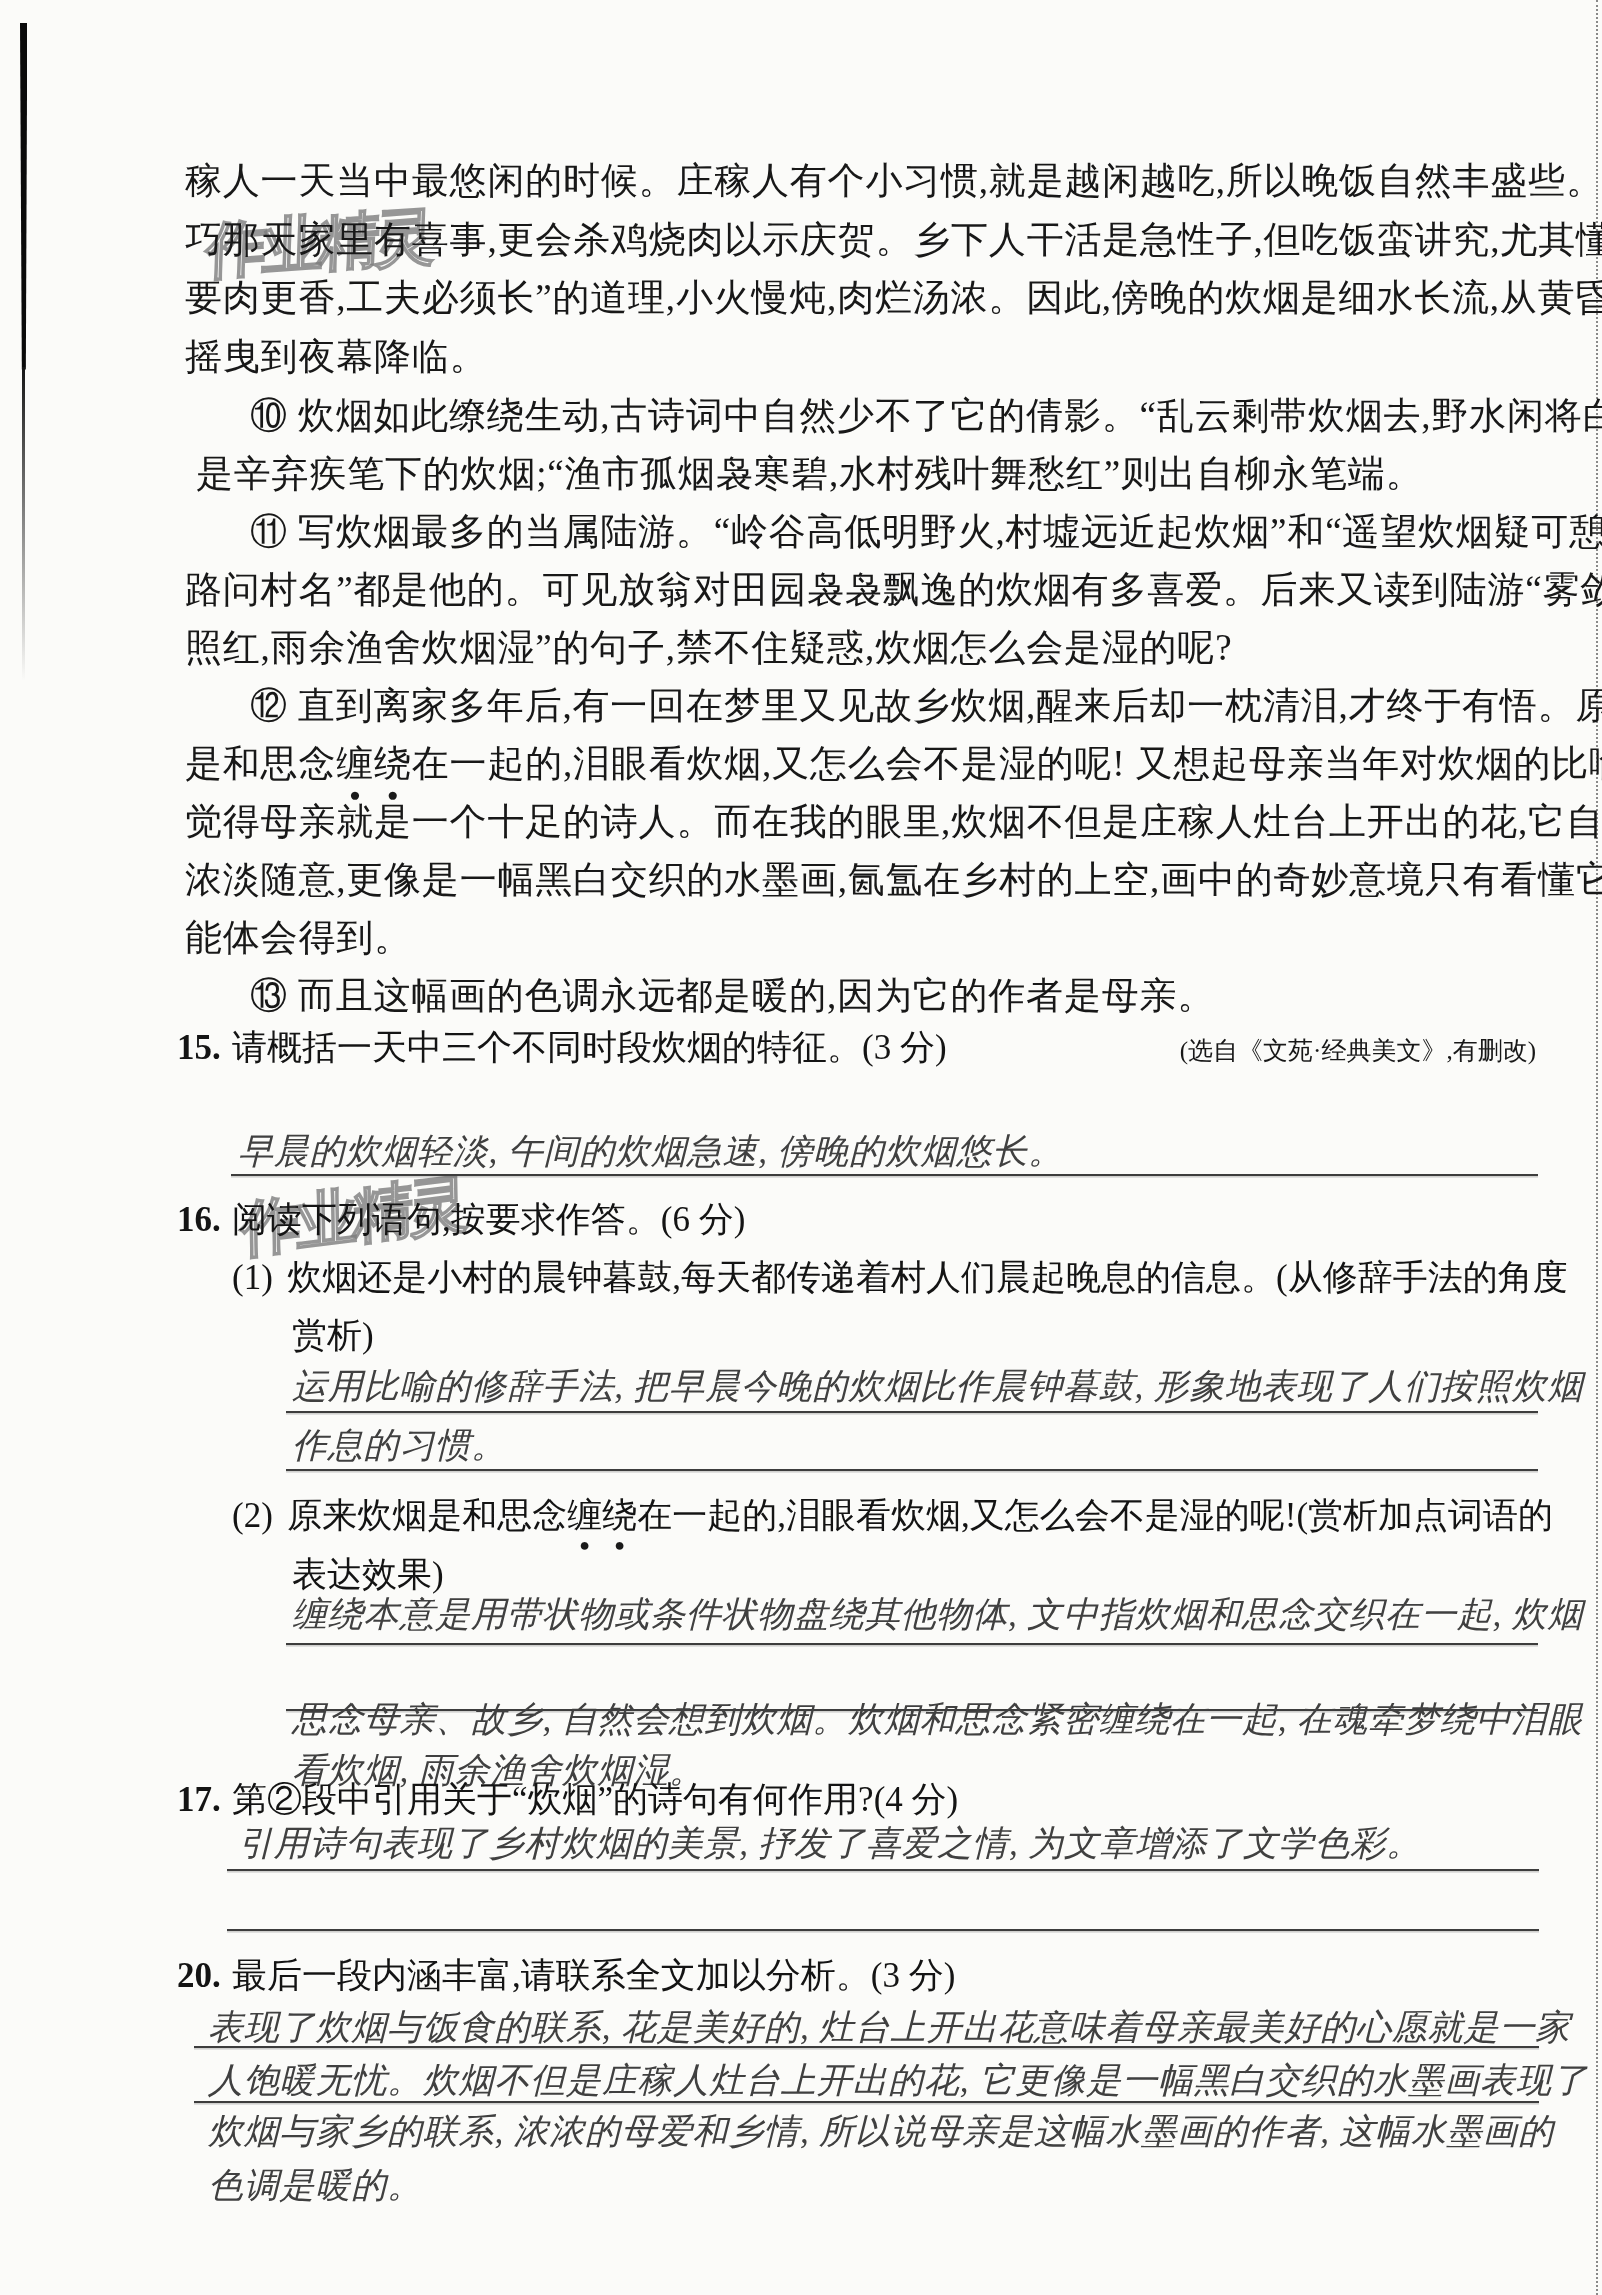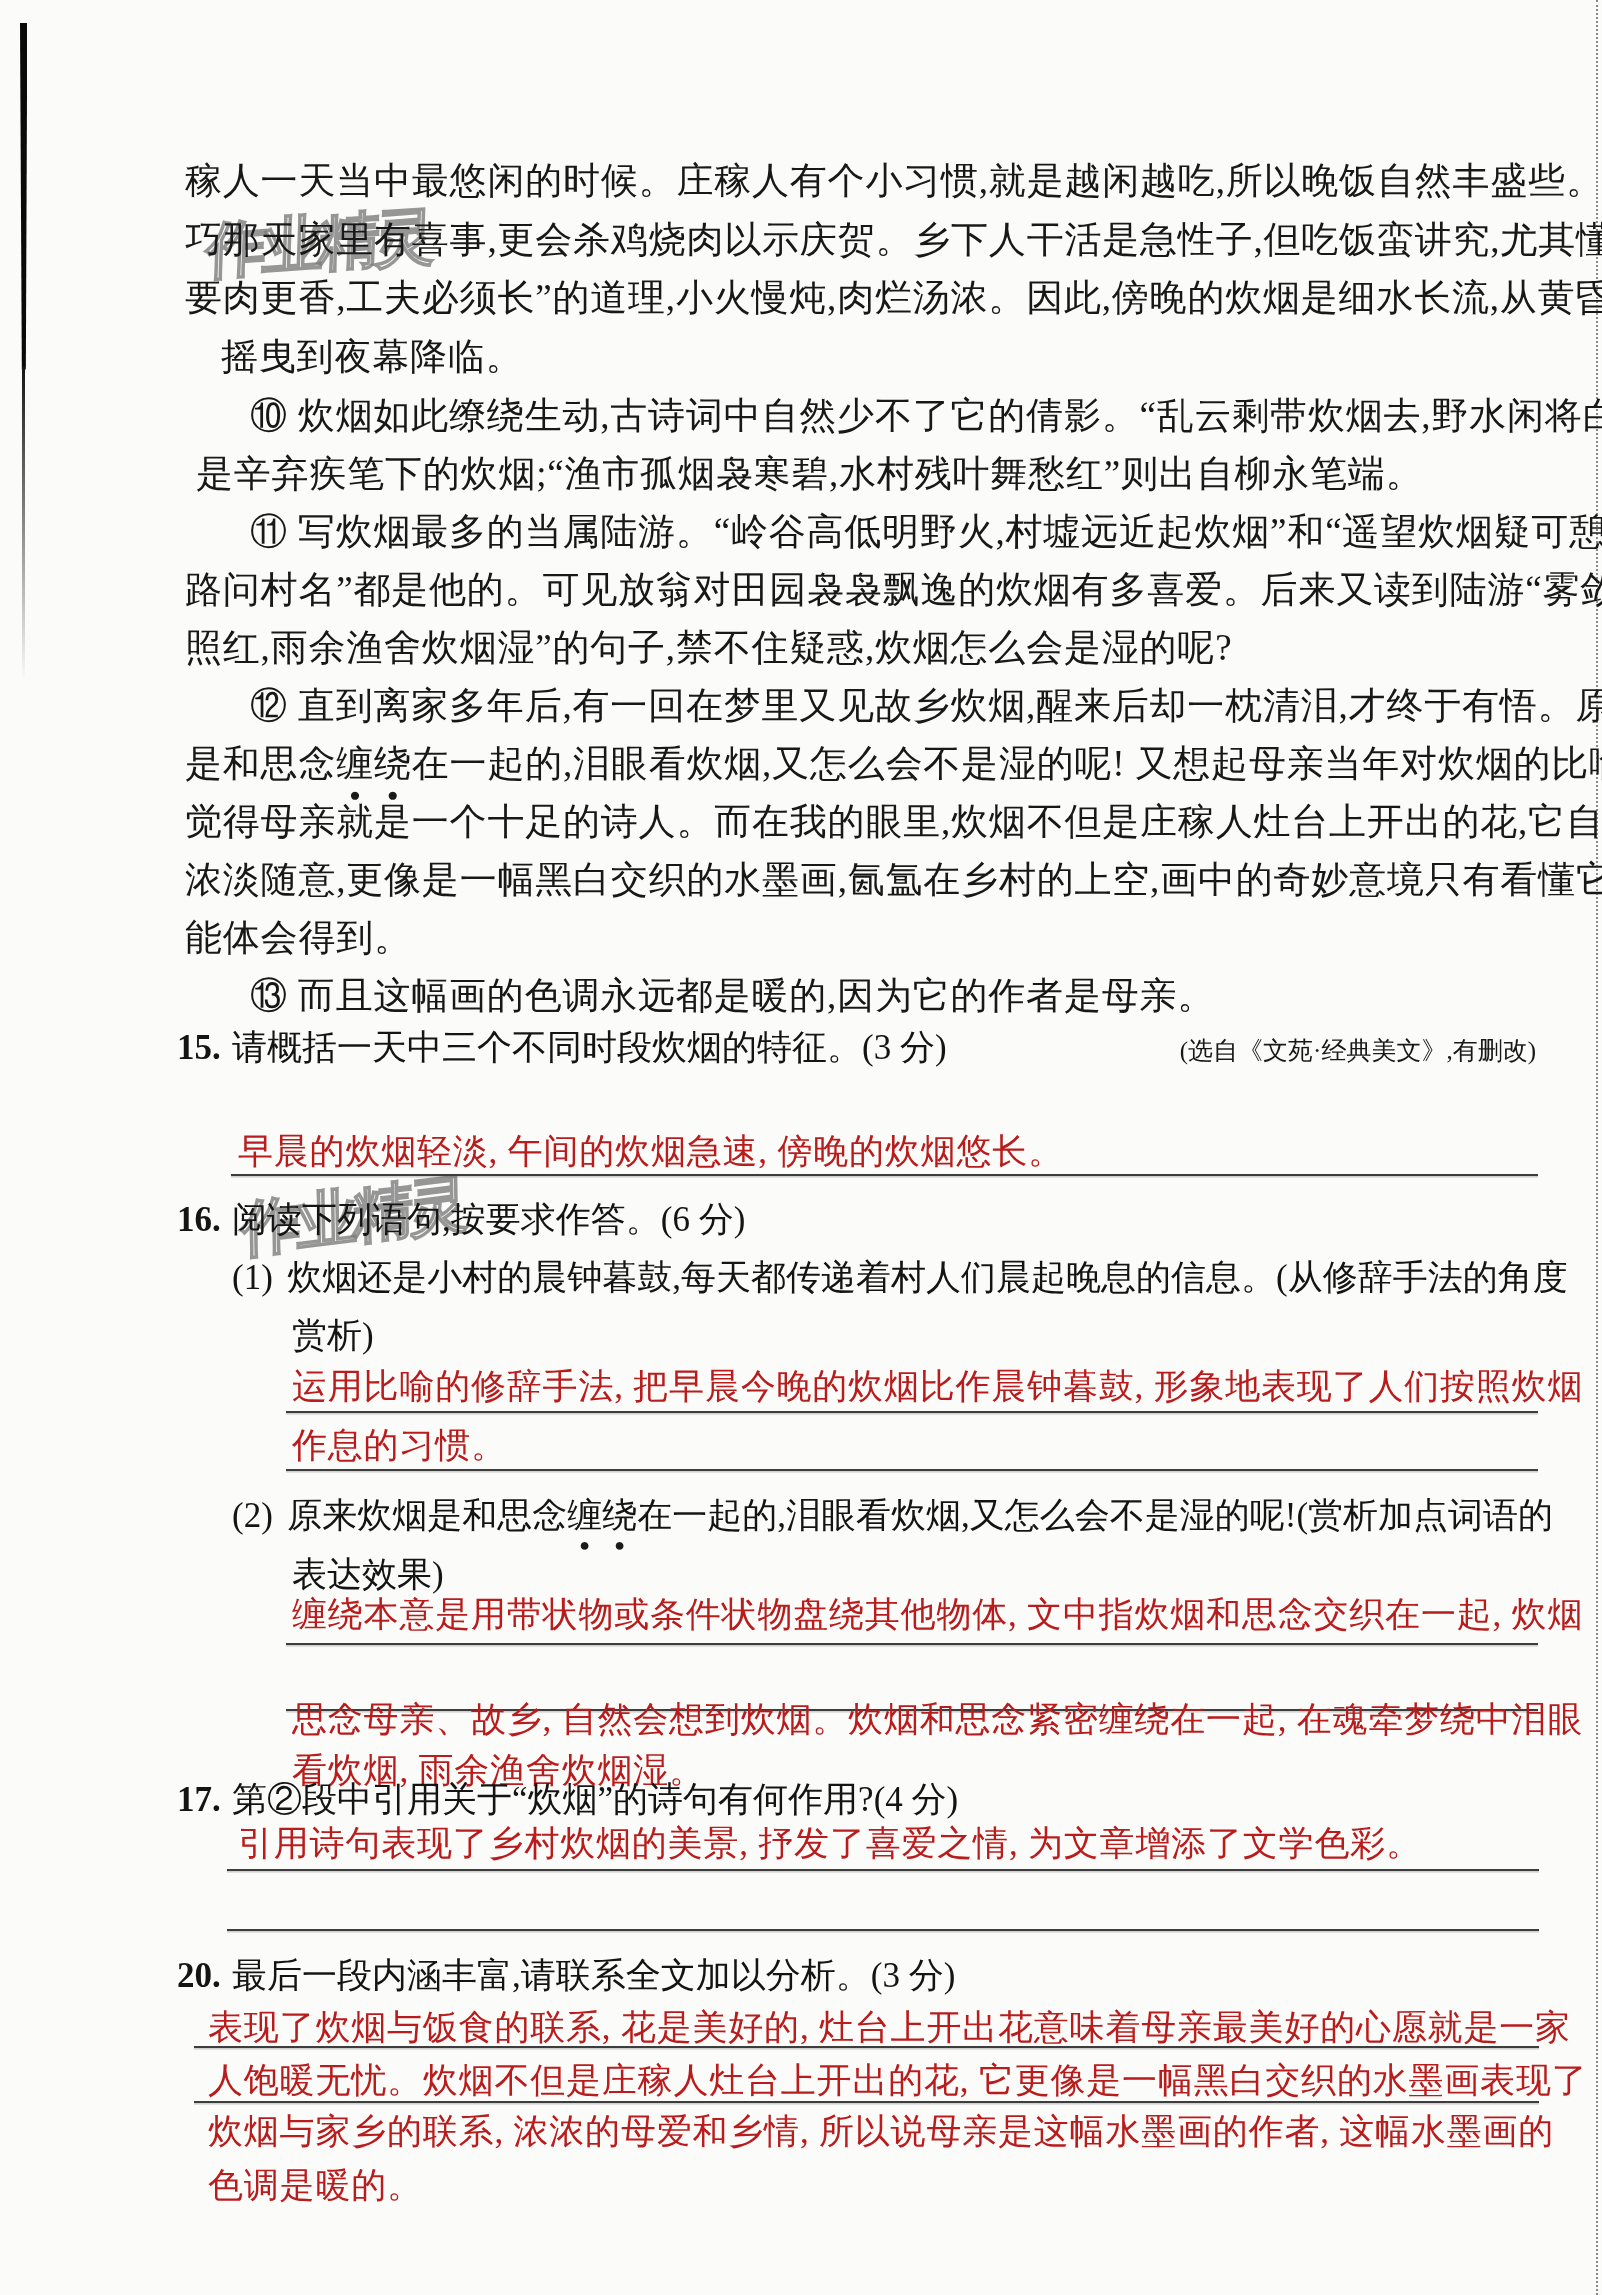--- a/index.html
+++ b/index.html
@@ -25,22 +25,23 @@
     white-space:nowrap;
     color:#141414;
   }
   .qnum{font-weight:bold;margin-right:11.3px;}
   .inum{margin-right:14.5px;}
   .blue{
     position:absolute;
     font-size:35px;
     line-height:1.15;
     white-space:nowrap;
-    color:#b91c1c;
+    color:#404040;
     letter-spacing:0.8px;
+    font-style:italic;
   }
   .attr{
     position:absolute;
     font-size:25px;
     text-align:right;
     white-space:nowrap;
   }
   .rule{
     position:absolute;
     height:2.4px;
@@ -88,21 +89,21 @@
   <div class="corner-bar-thick"></div>
   <div class="corner-bar-thin"></div>
   <div class="perforation"></div>
 
   <div class="wm wm1">作业精灵</div>
   <div class="wm wm2">作业精灵</div>
 
   <div class="tline" style="left:185px;top:160px;">稼人一天当中最悠闲的时候。庄稼人有个小习惯,就是越闲越吃,所以晚饭自然丰盛些。如若恰</div>
   <div class="tline" style="left:185px;top:219px;">巧那天家里有喜事,更会杀鸡烧肉以示庆贺。乡下人干活是急性子,但吃饭蛮讲究,尤其懂得“想</div>
   <div class="tline" style="left:185px;top:277px;">要肉更香,工夫必须长”的道理,小火慢炖,肉烂汤浓。因此,傍晚的炊烟是细水长流,从黄昏一直</div>
-  <div class="tline" style="left:185px;top:336px;margin-left:36px;">摇曳到夜幕降临。</div>
+  <div class="tline" style="left:185px;top:336px;">摇曳到夜幕降临。</div>
   <div class="tline" style="left:250px;top:395px;">⑩ 炊烟如此缭绕生动,古诗词中自然少不了它的倩影。“乱云剩带炊烟去,野水闲将白影来”</div>
   <div class="tline" style="left:196px;top:453px;">是辛弃疾笔下的炊烟;“渔市孤烟袅寒碧,水村残叶舞愁红”则出自柳永笔端。</div>
   <div class="tline" style="left:250px;top:511px;">⑪ 写炊烟最多的当属陆游。“岭谷高低明野火,村墟远近起炊烟”和“遥望炊烟疑可憩,试从行</div>
   <div class="tline" style="left:185px;top:569px;">路问村名”都是他的。可见放翁对田园袅袅飘逸的炊烟有多喜爱。后来又读到陆游“雾敛芦村落</div>
   <div class="tline" style="left:185px;top:627px;">照红,雨余渔舍炊烟湿”的句子,禁不住疑惑,炊烟怎么会是湿的呢?</div>
   <div class="tline" style="left:250px;top:685px;">⑫ 直到离家多年后,有一回在梦里又见故乡炊烟,醒来后却一枕清泪,才终于有悟。原来炊烟</div>
   <div class="tline" style="left:185px;top:743px;"><span>是和思念</span><span class="em-dots">缠绕</span><span>在一起的,泪眼看炊烟,又怎么会不是湿的呢! 又想起母亲当年对炊烟的比喻,突然</span></div>
   <div class="tline" style="left:185px;top:801px;">觉得母亲就是一个十足的诗人。而在我的眼里,炊烟不但是庄稼人灶台上开出的花,它自由舒展,</div>
   <div class="tline" style="left:185px;top:859px;">浓淡随意,更像是一幅黑白交织的水墨画,氤氲在乡村的上空,画中的奇妙意境只有看懂它的人才</div>
   <div class="tline" style="left:185px;top:917px;">能体会得到。</div>

